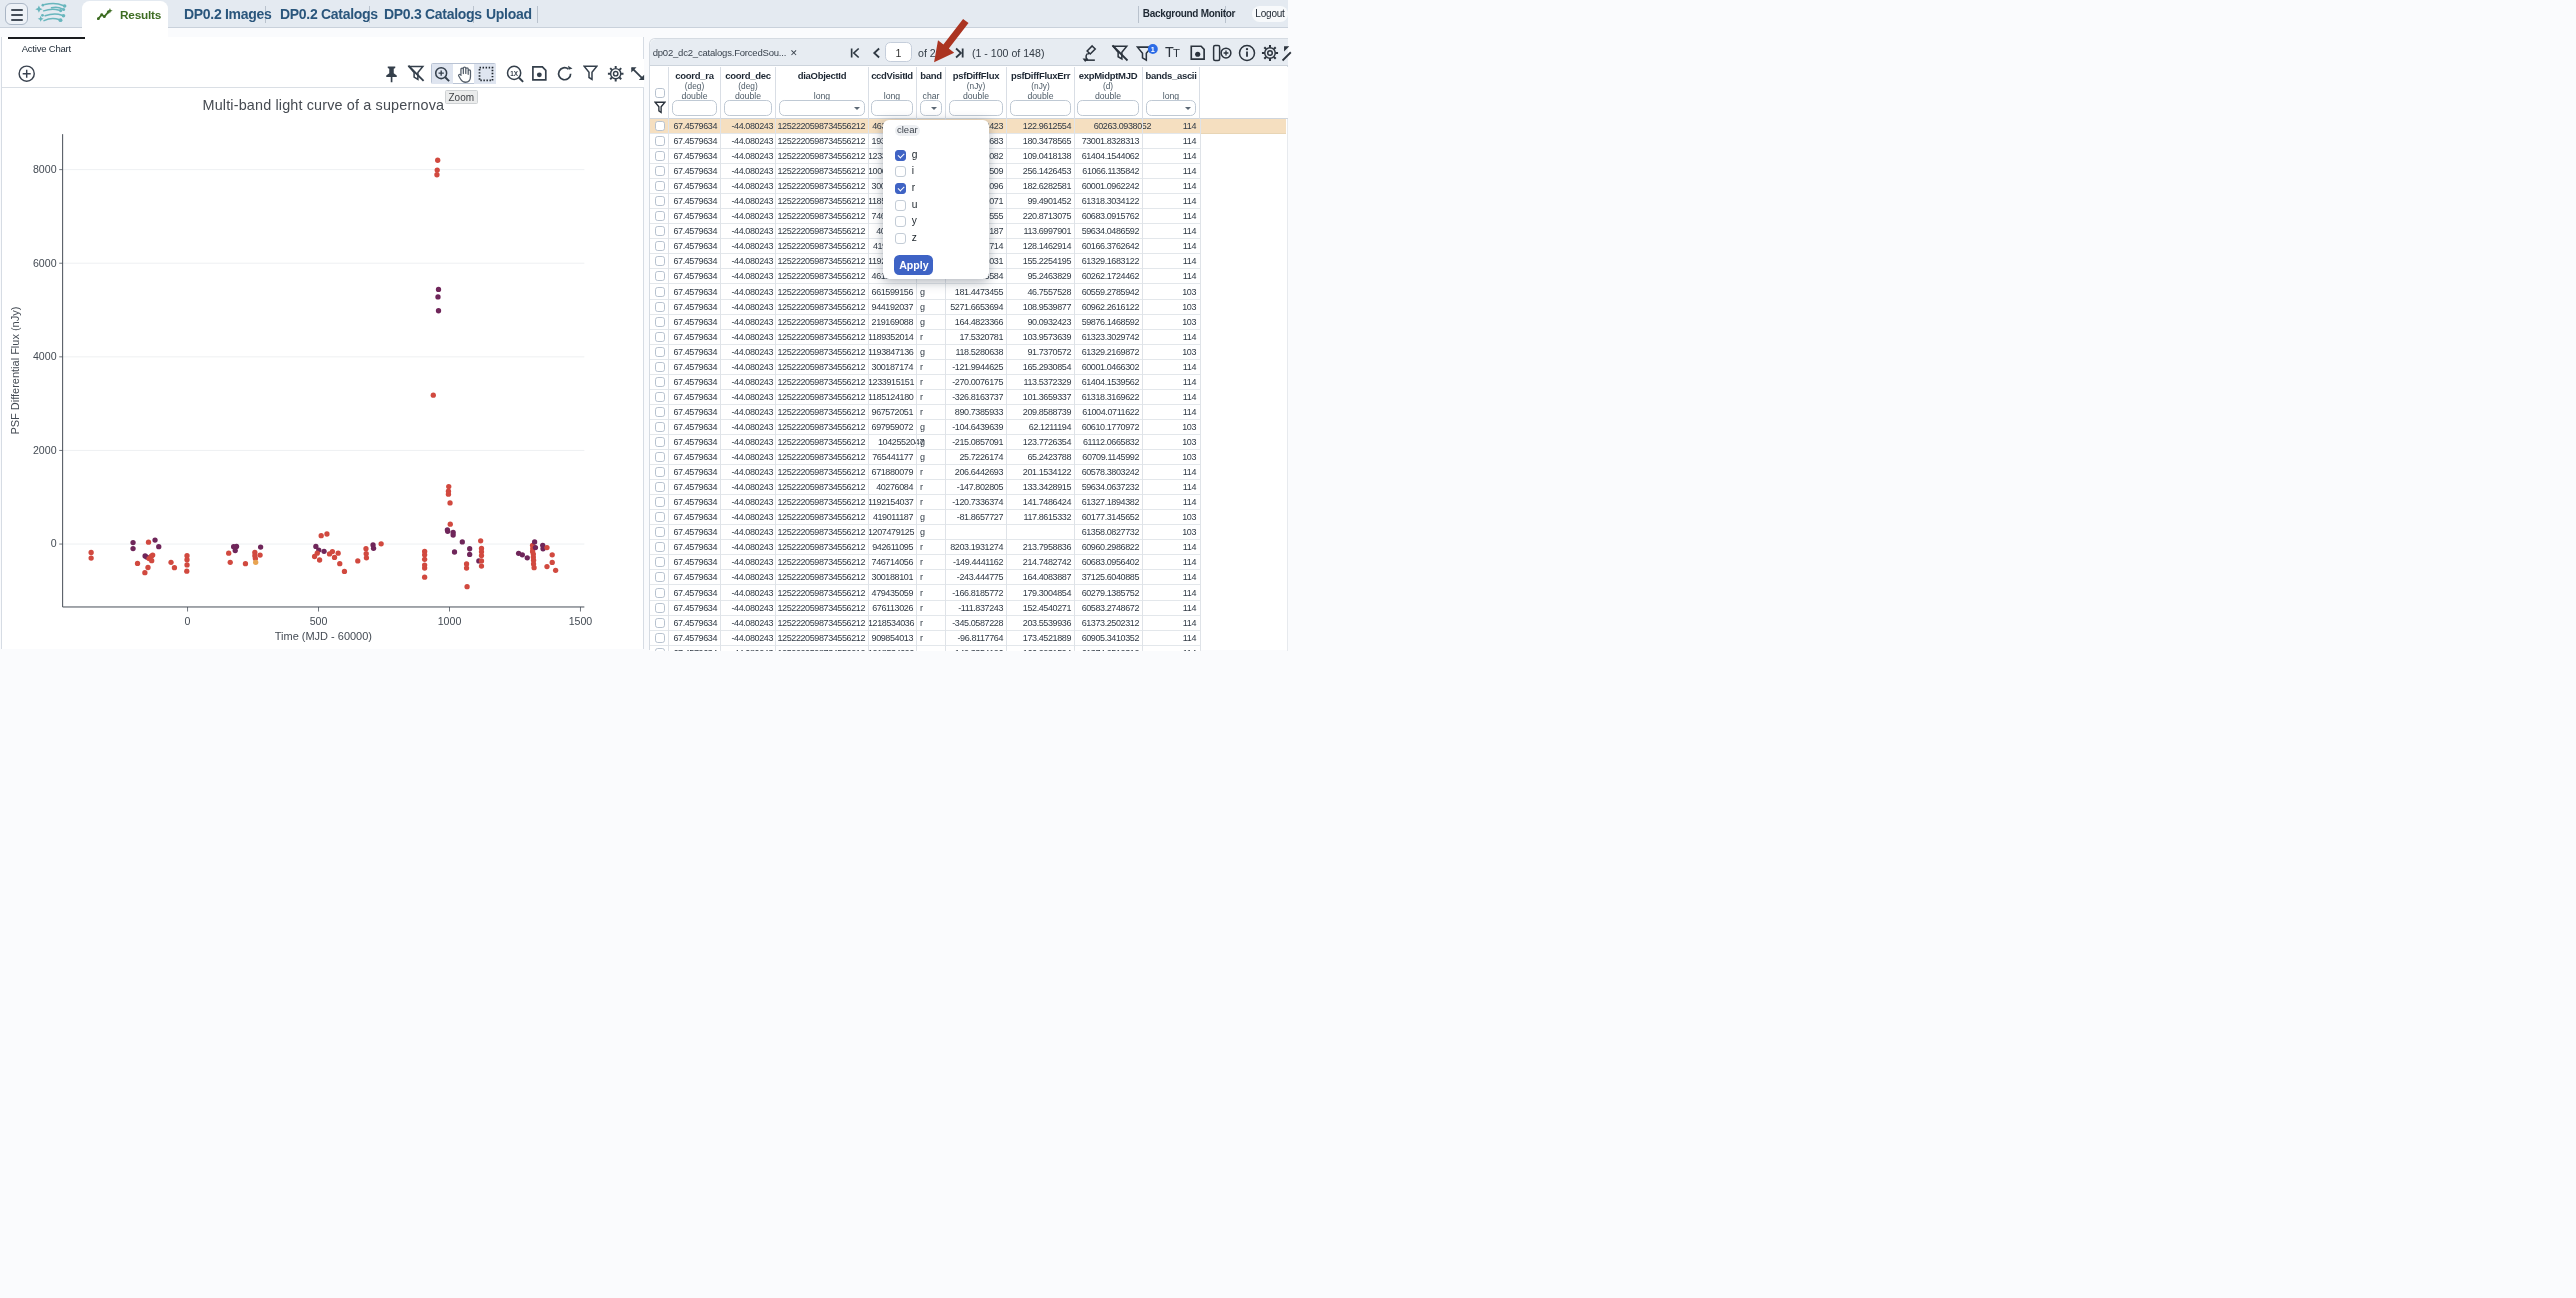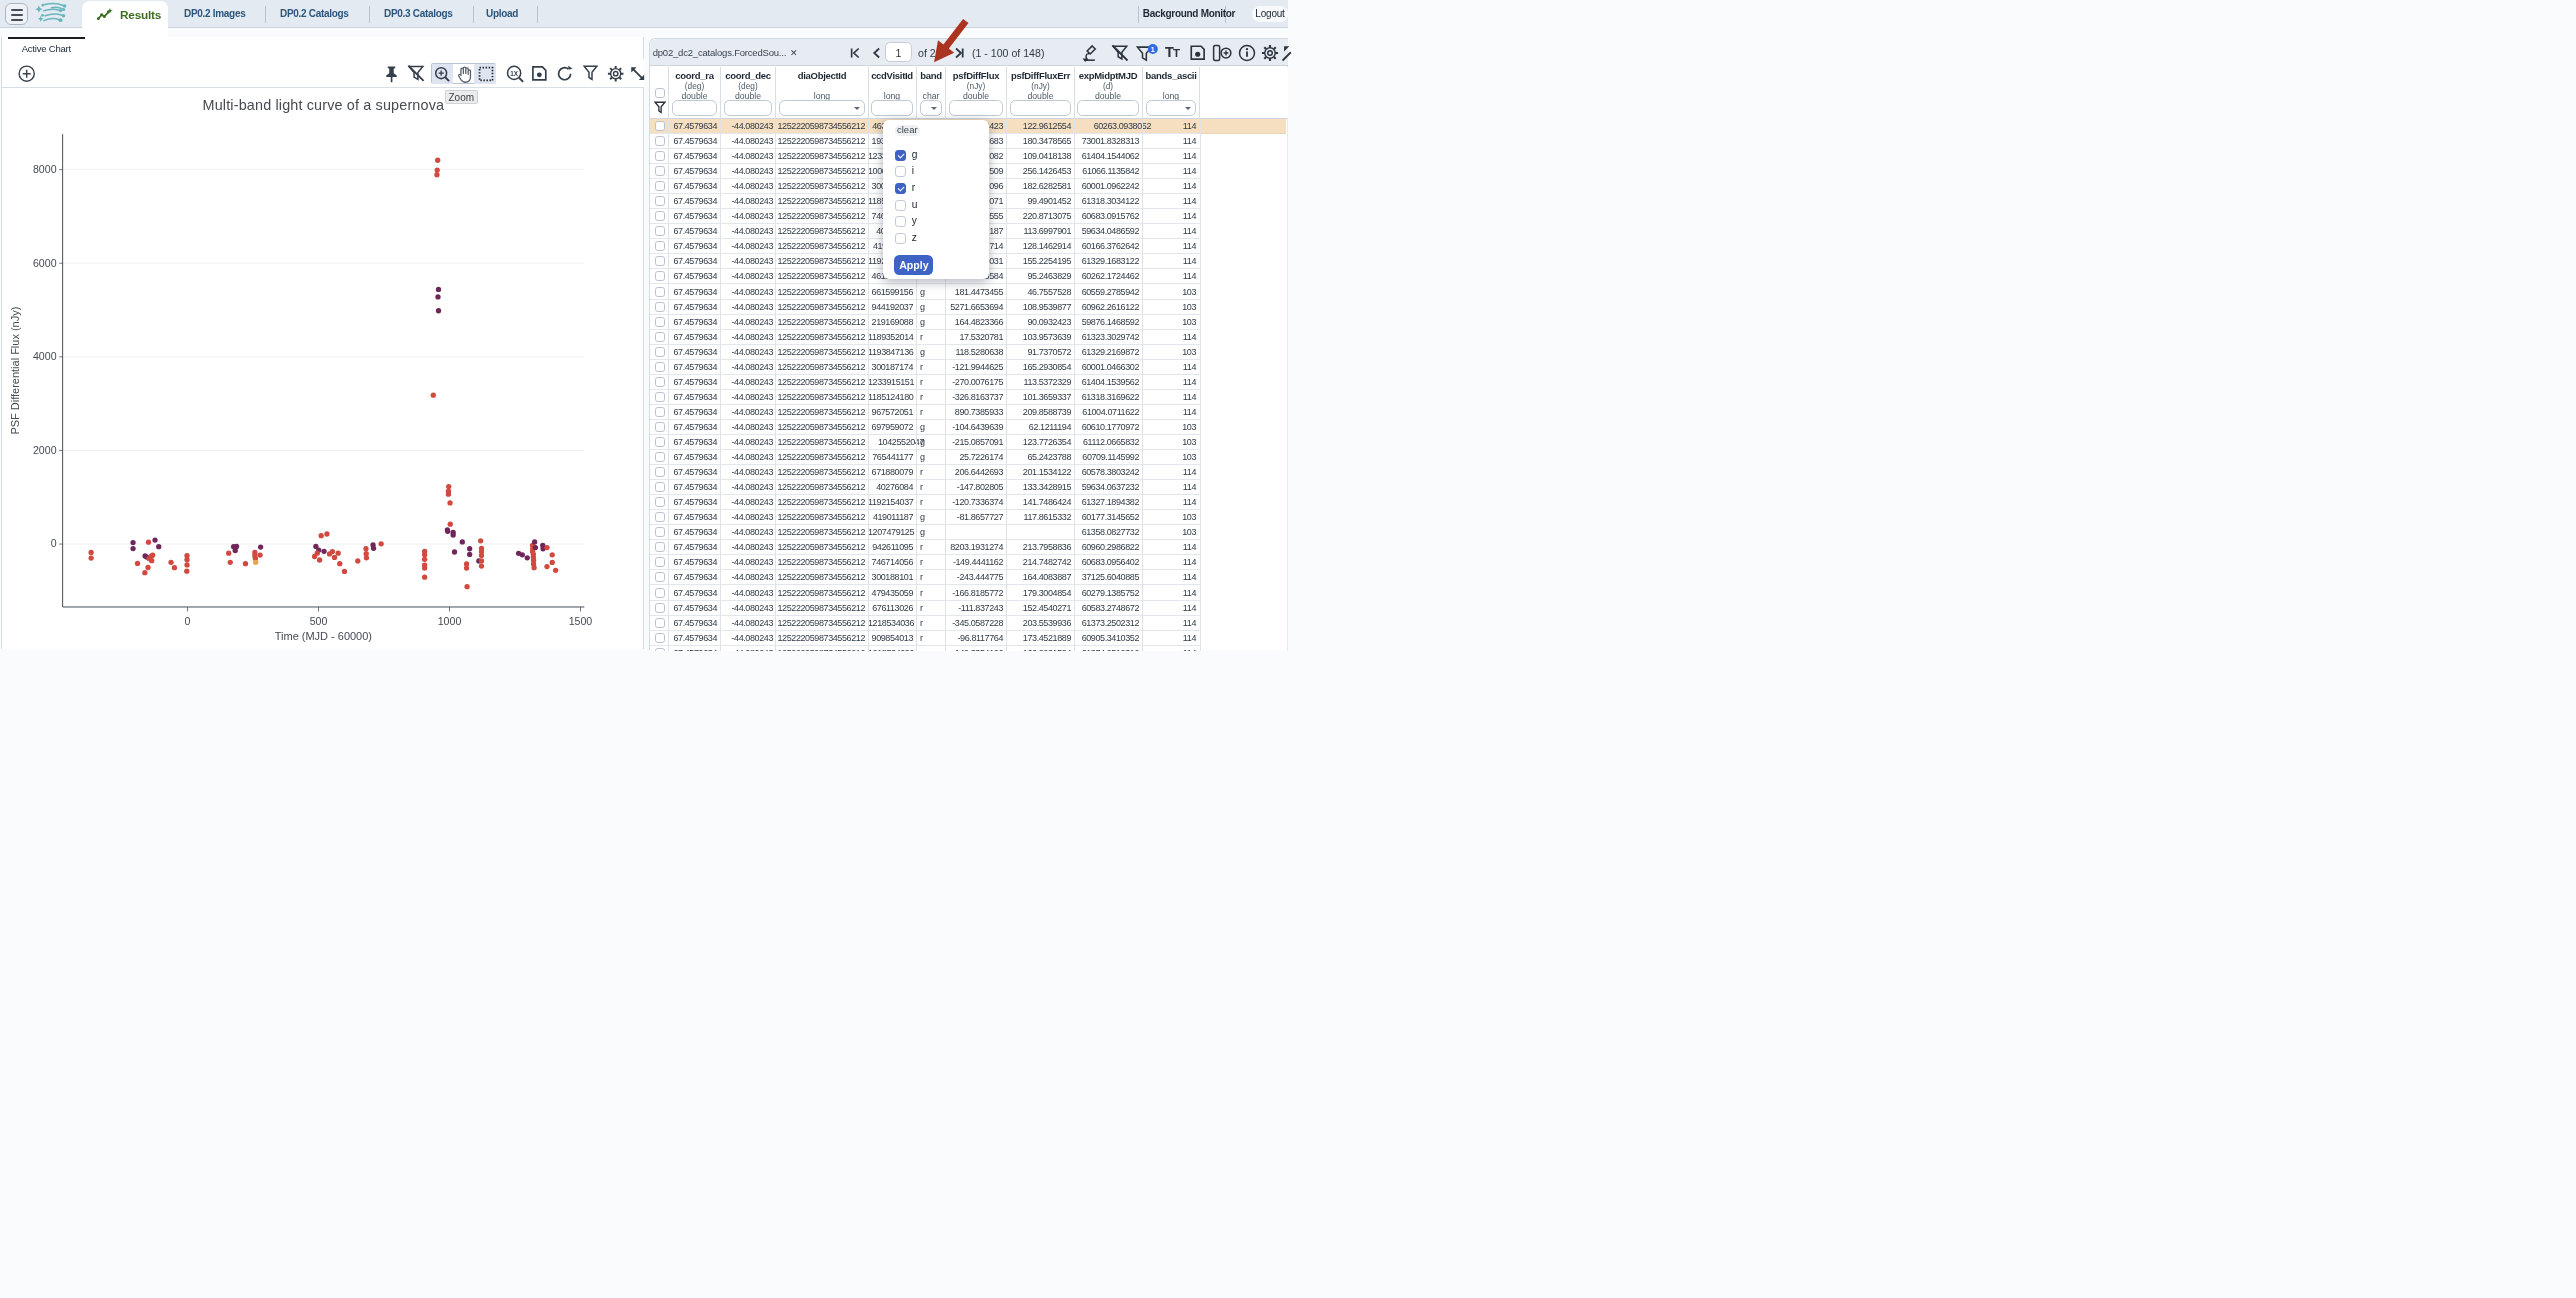--- a/index.html
+++ b/index.html
@@ -2,21 +2,21 @@
 <html style="font-size:12px"><head><meta charset="utf-8"><title>Firefly</title>
 <style>
 * { margin:0; padding:0; box-sizing:border-box; }
 html,body { width:1288px; height:649px; font-family:"Liberation Sans",sans-serif; background:#fafbfd; overflow:hidden; }
 .abs { position:absolute; }
 
 
 #nav { position:absolute; left:0; top:0; width:1288px; height:28px; background:#e4eaf1; border-bottom:0.8px solid #c9d1db; }
 #burger { position:absolute; left:4.6px; top:3px; width:23px; height:22px; background:#eef2f7; border:0.8px solid #aab6c5; border-radius:6px; }
 #burger div { position:absolute; left:5.3px; width:12px; height:2.1px; background:#454e59; border-radius:1.1px; }
-.navtab { position:absolute; top:0; height:28px; line-height:28px; font-size:10px; font-weight:600; color:#2a567c; letter-spacing:-0.3px; }
+.navtab { position:absolute; top:0; height:28px; line-height:28px; font-size:14px; font-weight:600; color:#2a567c; letter-spacing:-0.3px; }
 .navsep { position:absolute; top:6px; height:17.4px; width:0.8px; background:#b9c2cd; }
 #restab { position:absolute; left:82px; top:0.8px; width:86px; height:36px; background:#fff; border-radius:7.6px 7.6px 0 0; }
 #restab span { position:absolute; left:38px; top:0; height:28px; line-height:28px; font-size:11.8px; font-weight:600; color:#3d6c22; letter-spacing:-0.2px; }
 #bgmon { position:absolute; top:0; height:28px; line-height:28px; left:1142px; width:94px; text-align:center; white-space:nowrap; font-size:10px; font-weight:700; color:#1e2833; letter-spacing:-0.3px; }
 #logout { position:absolute; left:1252px; top:6px; width:36px; height:16px; background:#f7f9fb; border-radius:7.6px; font-size:10px; color:#222b35; text-align:center; line-height:16px; letter-spacing:-0.2px; }
 
 
 #lp { position:absolute; left:0.8px; top:37px; width:643px; height:612px; background:#fff; border-left:0.8px solid #d6dce4; border-right:0.8px solid #d6dce4; }
 #tabstrip { position:absolute; left:0; top:0; width:642px; height:22.4px; background:#edf0f4; border-bottom:0.8px solid #d4dae1; }
 .ltab { position:absolute; top:0; height:22.4px; line-height:22.4px; text-align:center; font-size:9.5px; letter-spacing:-0.2px; color:#323d49; }
@@ -372,21 +372,21 @@
     </svg>
     <svg class="hicon" style="left:460px" width="20" height="18" viewBox="0 0 26 24">
       <path d="M4 3 H22 L15.5 11 V20 L10.5 17 V11 Z" fill="none" stroke="#2b333d" stroke-width="2"></path>
       <line x1="3" y1="2" x2="23" y2="22" stroke="#2b333d" stroke-width="2.4"></line>
     </svg>
     <svg class="hicon" style="left:486px" width="26" height="20" viewBox="0 0 34 26">
       <path d="M2 4 H20 L13.5 12 V21 L8.5 18 V12 Z" fill="none" stroke="#2b333d" stroke-width="2"></path>
       <circle cx="22" cy="6.5" r="6.5" fill="#2d6ce6"></circle>
       <text x="22" y="10.3" text-anchor="middle" style="font:bold 9.5px 'Liberation Sans',sans-serif;fill:#fff">1</text>
     </svg>
-    <div class="abs" style="left:515px;top:5.3px;font-size:14.4px;font-weight:700;color:#2b333d;letter-spacing:-0.8px">T<span style="font-size:11.4px">T</span></div>
+    <div class="abs" style="left:515px;top:5.3px;font-size:14.4px;font-weight:400;color:#2b333d;letter-spacing:-0.8px">T<span style="font-size:11.4px">T</span></div>
     <svg class="hicon" style="left:539px" width="17.4" height="17.4" viewBox="0 0 23 23">
       <path d="M3 3 H16 L20 7 V20 H3 Z" fill="none" stroke="#2b333d" stroke-width="2.2"></path>
       <circle cx="11.5" cy="13.5" r="3.4" fill="#2b333d"></circle>
     </svg>
     <svg class="hicon" style="left:562px" width="20.5" height="18" viewBox="0 0 27 24">
       <rect x="2" y="2" width="8" height="20" rx="2" fill="none" stroke="#2b333d" stroke-width="2"></rect>
       <circle cx="18.5" cy="12" r="6.5" fill="none" stroke="#2b333d" stroke-width="2"></circle>
       <path d="M18.5 8.8 v6.4 M15.3 12 h6.4" stroke="#2b333d" stroke-width="1.8"></path>
     </svg>
     <svg class="hicon" style="left:588px" width="18" height="18" viewBox="0 0 24 24">

